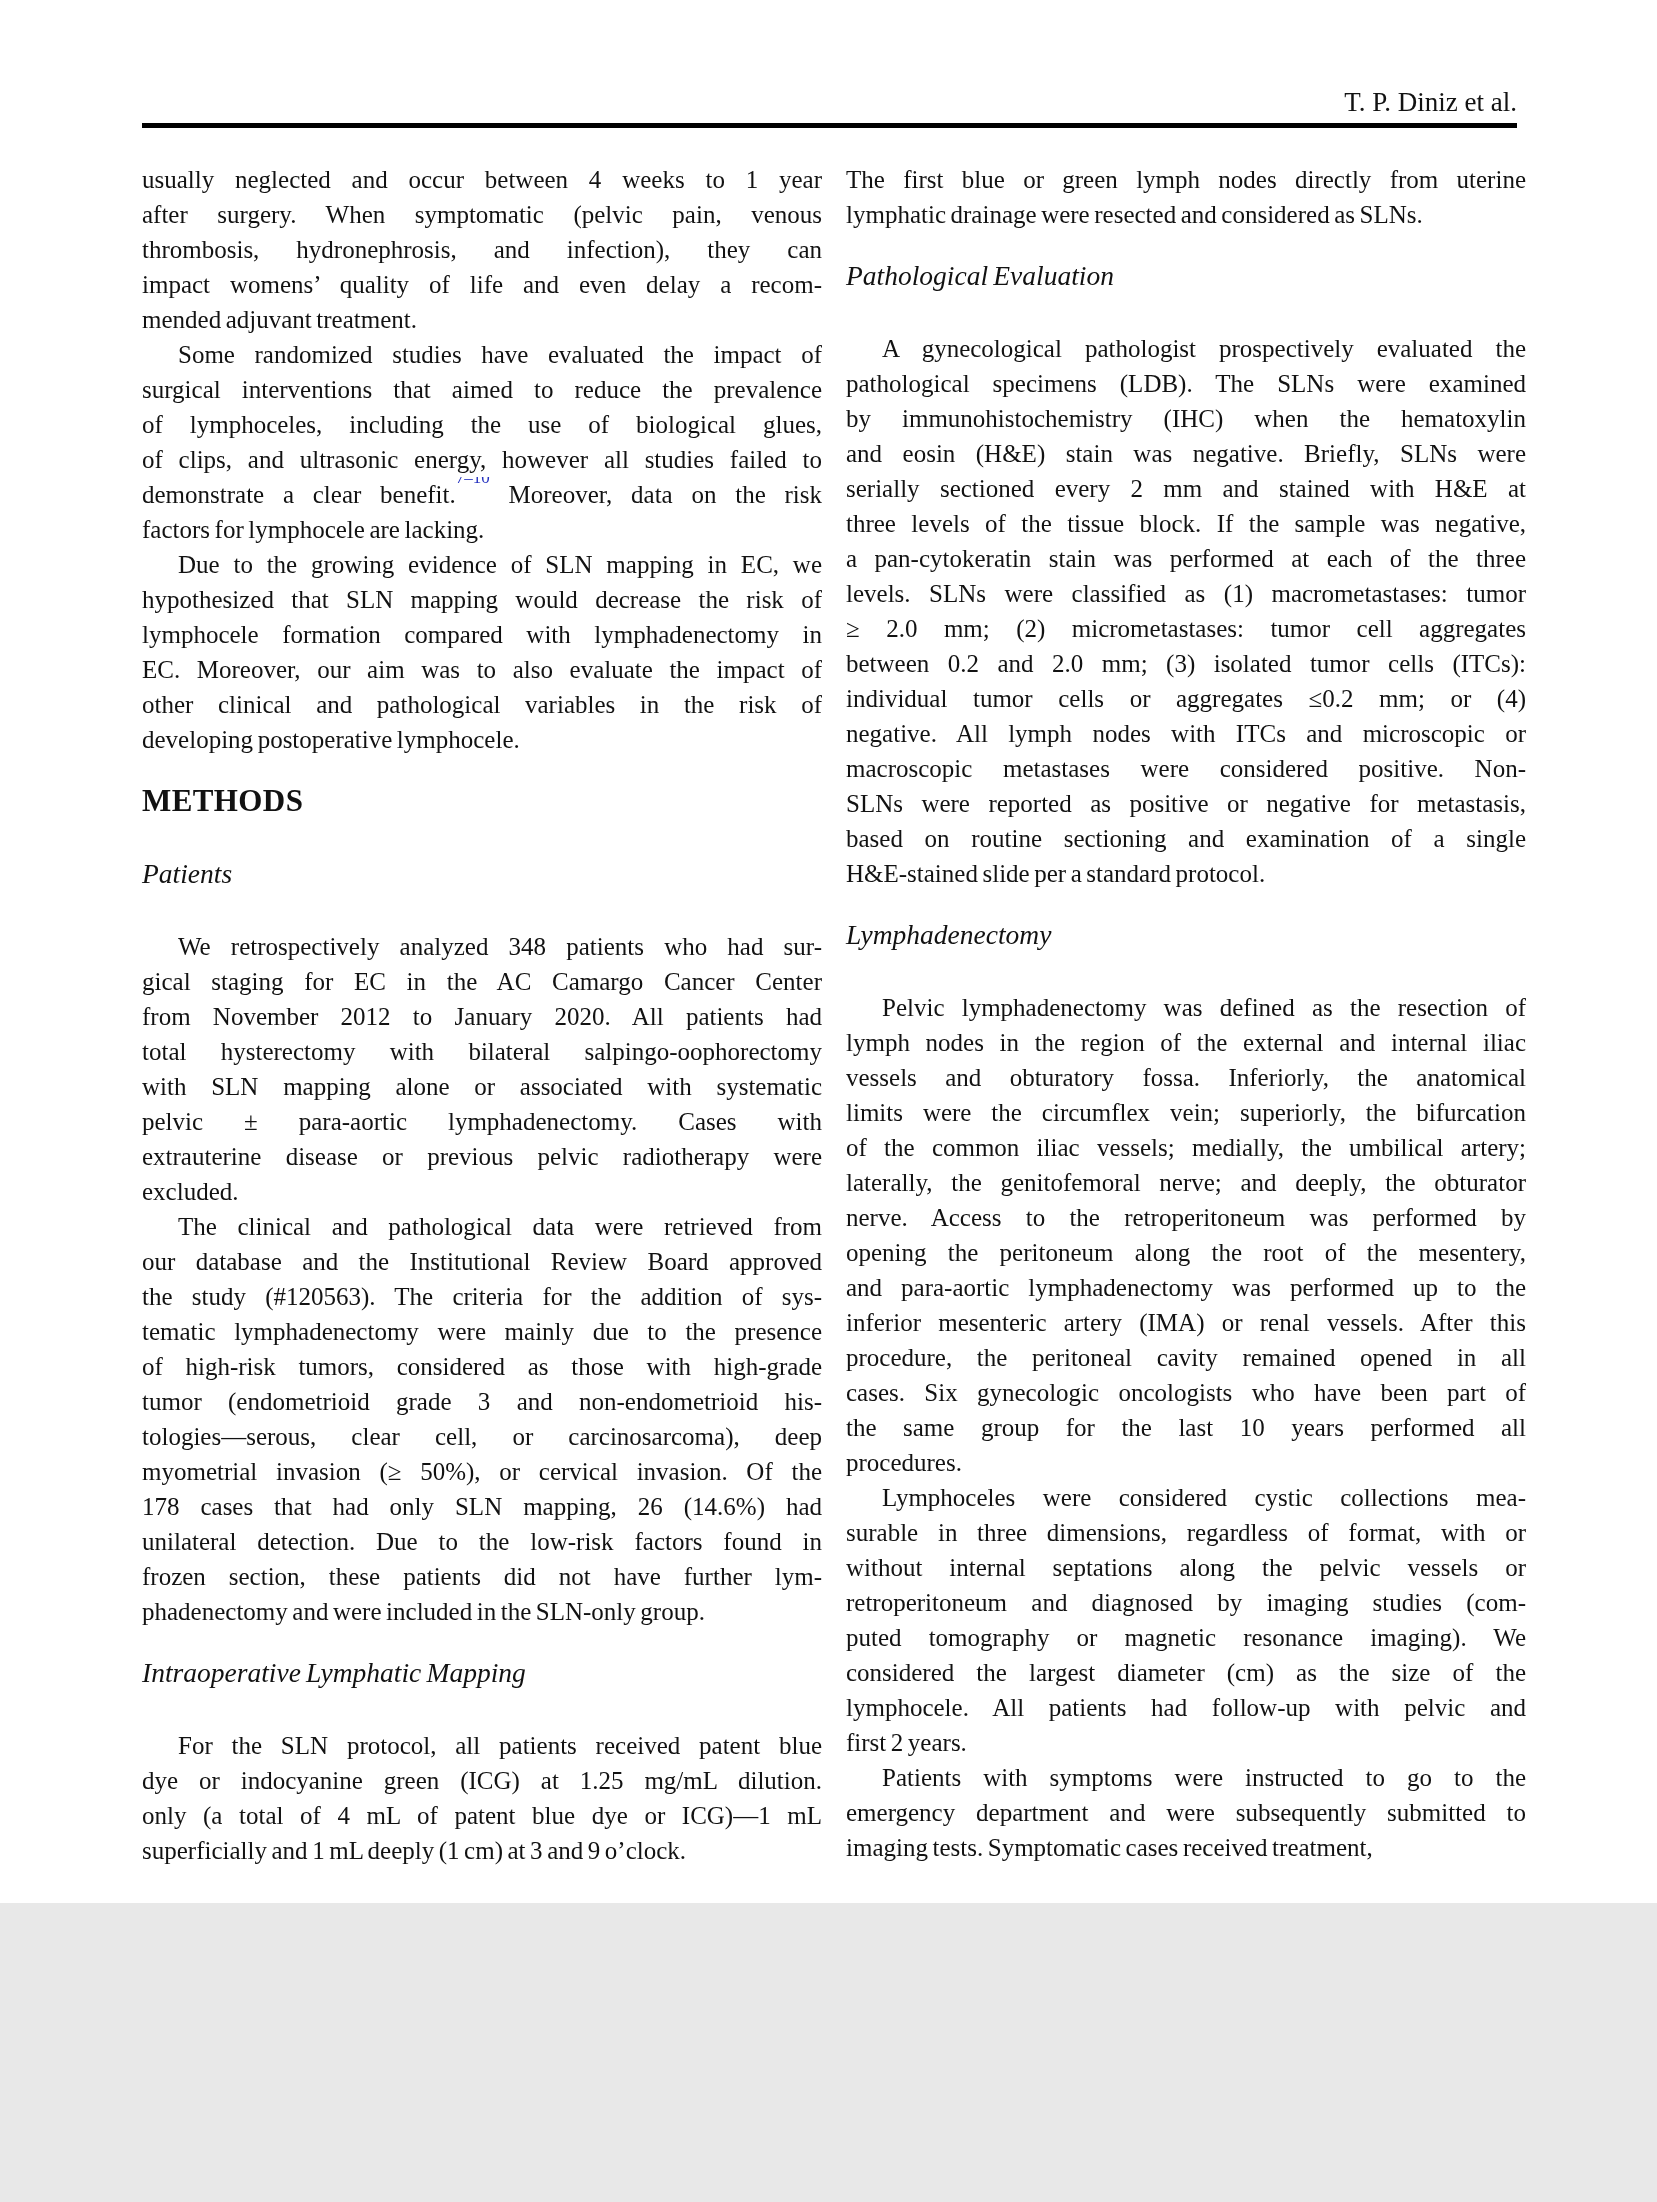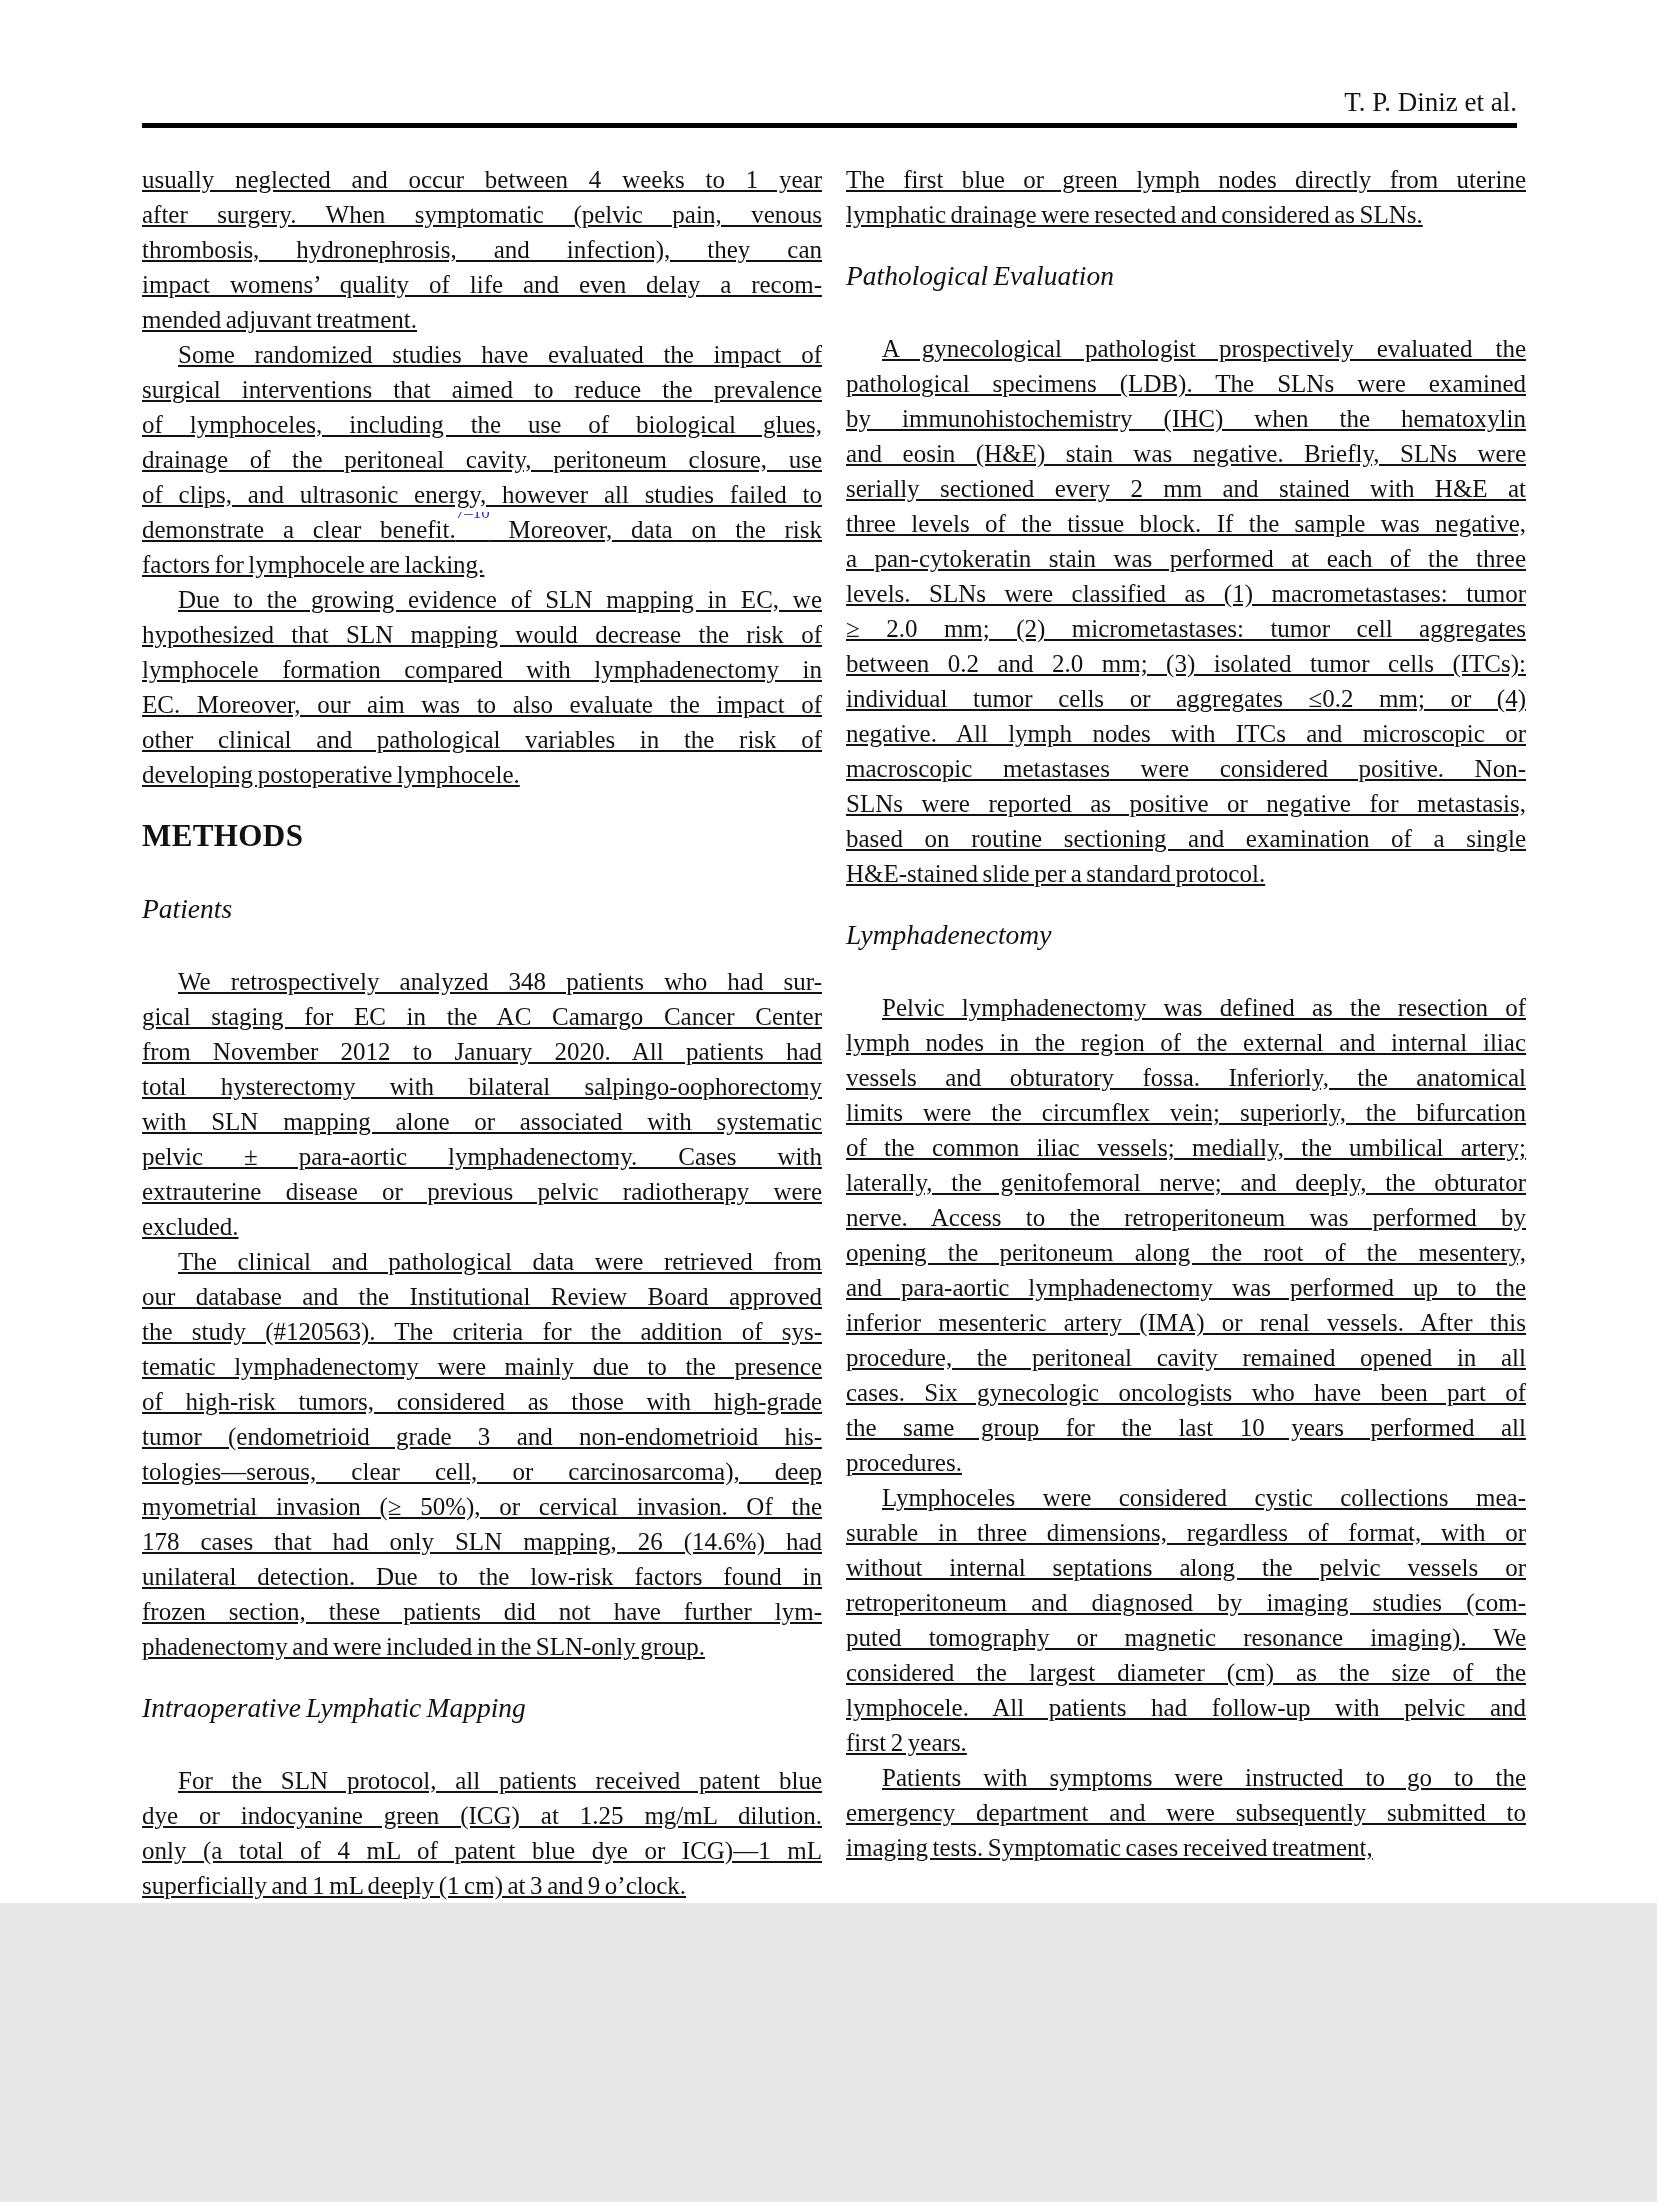--- a/index.html
+++ b/index.html
@@ -20,21 +20,21 @@
     position:absolute; left:142px; top:123px; width:1375px; height:5.2px;
     background:var(--rule);
   }
   .column{
     position:absolute; top:162px; width:680px;
     font-size:25px; line-height:35px; word-spacing:-1.7px;
     text-align:justify;
   }
   .column-left{left:142px;}
   .column-right{left:846px;}
-  .para{margin:0; padding:0;text-decoration:underline;}
+  .para{margin:0; padding:0;}
   .line{
     text-align:justify; text-align-last:justify;
     white-space:normal; overflow:hidden; height:35px;
   }
   .line.last{text-align-last:left;}
   .line.indent{text-indent:36px;}
   .section-heading{
     margin:26px 0 38px 0; font-weight:bold; font-size:31px; line-height:35px;
     text-align:left; text-align-last:left; letter-spacing:0.4px;
   }
@@ -60,21 +60,20 @@
         <div class="line">usually neglected and occur between 4 weeks to 1 year</div>
         <div class="line">after surgery. When symptomatic (pelvic pain, venous</div>
         <div class="line">thrombosis, hydronephrosis, and infection), they can</div>
         <div class="line">impact womens’ quality of life and even delay a recom-</div>
         <div class="line last">mended adjuvant treatment.</div>
       </div>
       <div class="para">
         <div class="line indent">Some randomized studies have evaluated the impact of</div>
         <div class="line">surgical interventions that aimed to reduce the prevalence</div>
         <div class="line">of lymphoceles, including the use of biological glues,</div>
-        <div class="line">drainage of the peritoneal cavity, peritoneum closure, use</div>
         <div class="line">of clips, and ultrasonic energy, however all studies failed to</div>
         <div class="line"><span>demonstrate a clear benefit.</span><sup class="cite">7–10</sup><span> Moreover, data on the risk</span></div>
         <div class="line last">factors for lymphocele are lacking.</div>
       </div>
       <div class="para">
         <div class="line indent">Due to the growing evidence of SLN mapping in EC, we</div>
         <div class="line">hypothesized that SLN mapping would decrease the risk of</div>
         <div class="line">lymphocele formation compared with lymphadenectomy in</div>
         <div class="line">EC. Moreover, our aim was to also evaluate the impact of</div>
         <div class="line">other clinical and pathological variables in the risk of</div>

